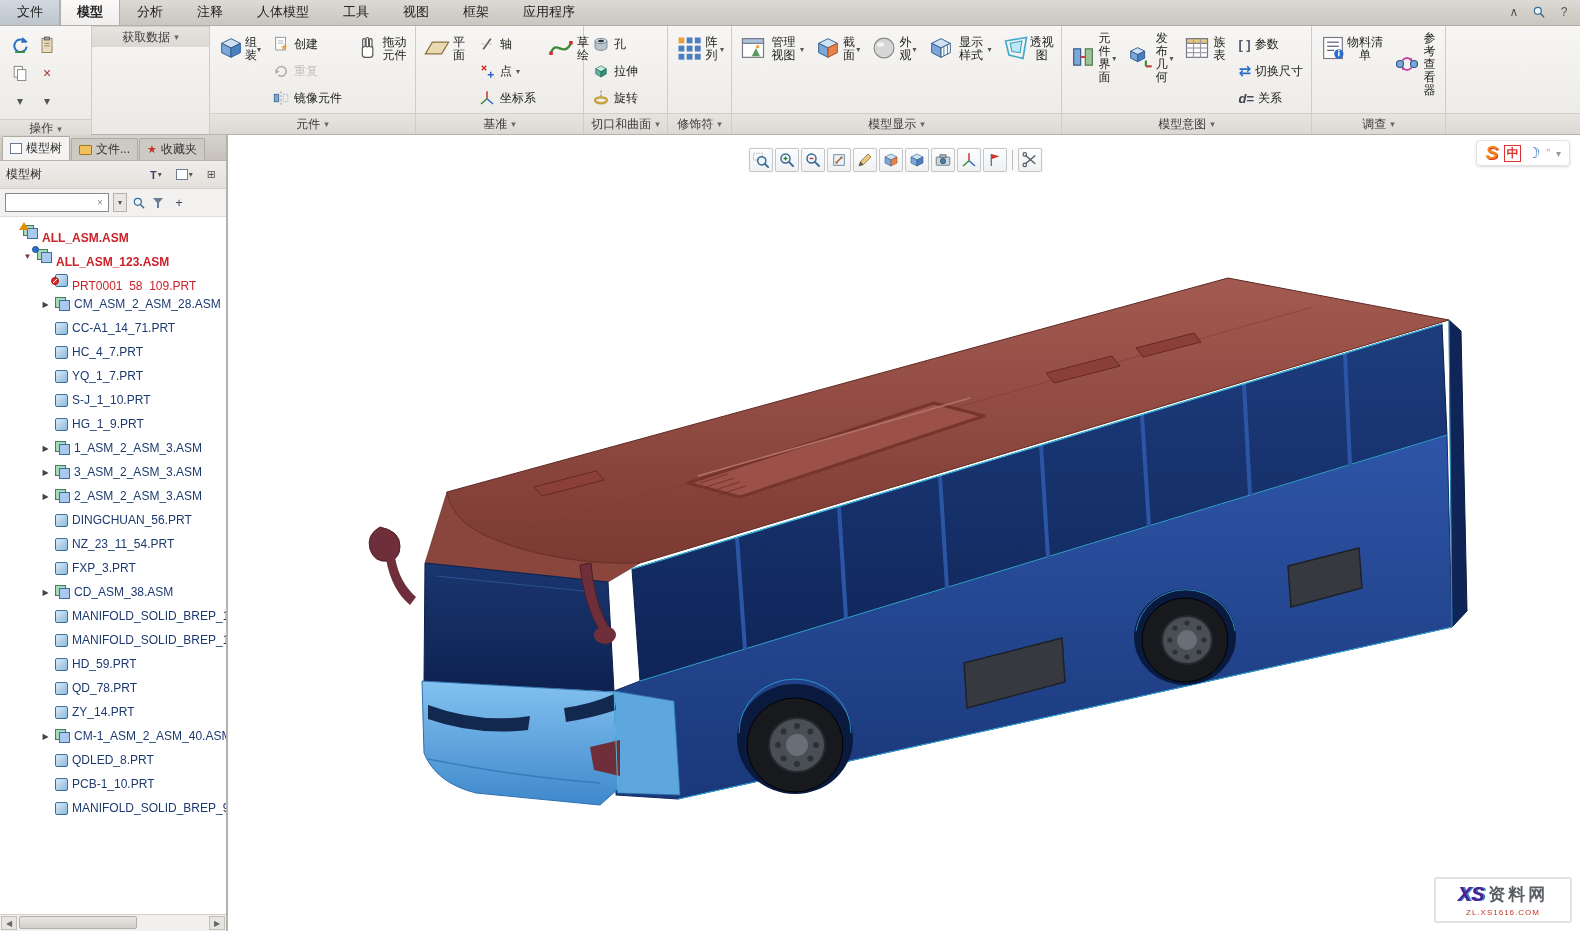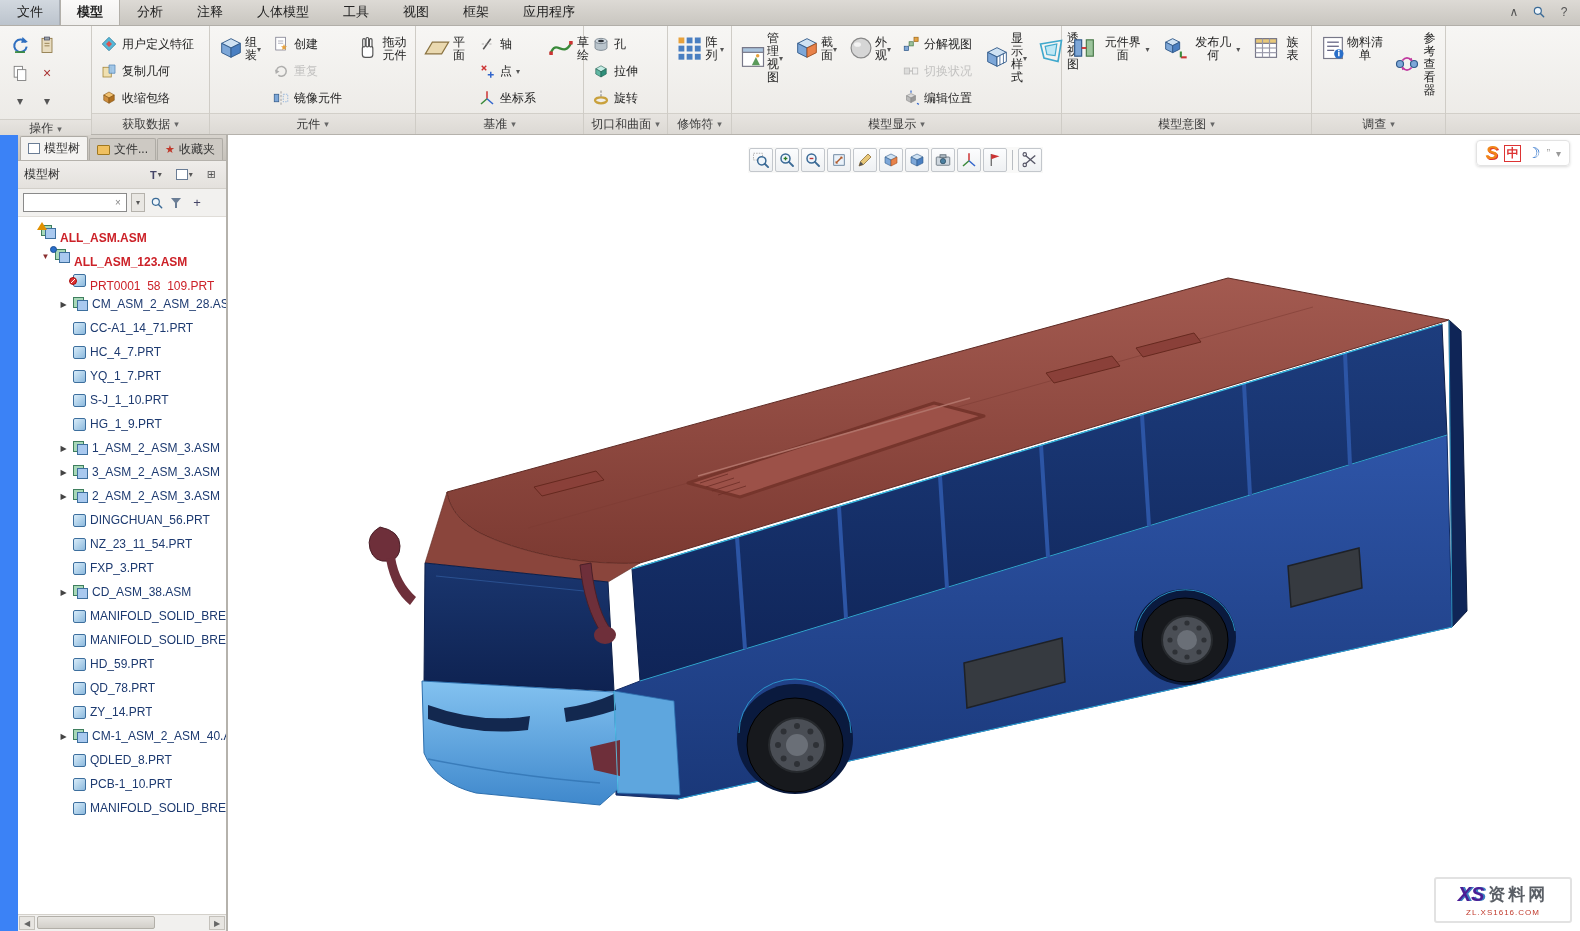--- a/index.html
+++ b/index.html
@@ -35,21 +35,21 @@
   .disabled { color:#9b9b98 !important; filter:grayscale(1) opacity(.55); }
   .minigrid { display:grid; grid-template-columns:26px 26px; grid-auto-rows:27px; gap:1px; padding:3px 4px; }
   .mbtn { display:flex; align-items:center; justify-content:center; border:1px solid transparent; border-radius:2px; font-size:12px; color:#555; }
   .mbtn .ic { width:20px; height:20px; }
   .icon-params::before { content:"[ ]"; font-weight:bold; color:#556; font-size:13px; }
   .icon-swdim::before { content:"⇄"; color:#2a6fc9; font-size:15px; font-weight:bold; }
   .icon-rel::before { content:"d="; color:#445; font-size:13px; font-weight:bold; font-style:italic; }
 
   
   .main { flex:1; display:flex; height:796px; }
-  .lpanel { width:228px; background:#3b82f6; border-right:2px solid #b5b2ac; display:flex; flex-direction:column;padding-left:18px; }
+  .lpanel { width:228px; background:#3b82f6; border-right:2px solid #b5b2ac; display:flex; flex-direction:column; }
   .ptabs { height:26px; background:linear-gradient(#d6d2cc,#c6c2bb); display:flex; align-items:flex-end; padding-left:2px; gap:1px; border-bottom:1px solid #b5b2ac; }
   .ptab { height:22px; padding:2px 7px; display:flex; align-items:center; gap:4px; font-size:12px; color:#333; background:#cdc9c3; border:1px solid #aeaba5; border-bottom:none; border-radius:2px 2px 0 0; white-space:nowrap; }
   .ptab.active { background:#f4f3f1; height:24px; }
   .ph { height:28px; background:linear-gradient(#efedea,#e4e1dd); border-bottom:1px solid #d2cfc9; display:flex; align-items:center; padding:0 6px; gap:6px; }
   .ph .title { font-size:12px; color:#333; margin-right:auto; }
   .phbtn { display:flex; align-items:center; gap:1px; color:#555; font-size:11px; padding:2px 3px; border:1px solid transparent; border-radius:2px; }
   .phbtn .dd { font-size:8px; }
   .listicon { width:12px; height:11px; background:linear-gradient(#fff,#fff) padding-box,
      repeating-linear-gradient(#6a7d95 0 2px, transparent 2px 4px); border:1px solid #6a7d95; }
   .psearch { height:28px; display:flex; align-items:center; padding:0 5px; gap:4px; background:#f2f1ef; border-bottom:1px solid #e0ddd8; }
@@ -385,42 +385,20 @@
           <div class="mbtn">▾</div>
           <div class="mbtn">▾</div>
         </div>
       </div>
       <div class="grp-foot">
           <span>操作</span>
         </div>
     </div>
 
     <div class="grp" style="width:118px">
-      <div class="grp-body">
-        <div class="vcol">
-          <div class="sbtn">
-              <svg class="ic">
-                <use href="#sUdf"></use>
-              </svg>
-              <span>用户定义特征</span>
-            </div>
-          <div class="sbtn">
-              <svg class="ic">
-                <use href="#sCopyGeom"></use>
-              </svg>
-              <span>复制几何</span>
-            </div>
-          <div class="sbtn">
-              <svg class="ic">
-                <use href="#sShrink"></use>
-              </svg>
-              <span>收缩包络</span>
-            </div>
-        </div>
-      </div>
       <div class="grp-foot">
           <span>获取数据</span>
         </div>
     </div>
 
     <div class="grp" style="width:206px">
       <div class="grp-body">
         <div class="bbtn">
           <span class="bicon">
               <svg class="ic">
@@ -576,90 +554,84 @@
         </div>
         <div class="bbtn">
           <span class="bicon">
               <svg class="ic">
                 <use href="#sSphere"></use>
               </svg>
             </span>
           <span>外观</span>
             <span class="dd">▾</span>
         </div>
+        <div class="bbtn">
+          <span class="bicon">
+              <svg class="ic">
+                <use href="#sDispStyle"></use>
+              </svg>
+            </span>
+          <span>显示样式</span>
+            <span class="dd">▾</span>
+        </div>
+        <div class="bbtn">
+          <span class="bicon">
+              <svg class="ic">
+                <use href="#sCubePersp"></use>
+              </svg>
+            </span>
+          <span>透视图</span>
+        </div>
+      </div>
+      <div class="grp-foot">
+          <span>模型显示</span>
+        </div>
+    </div>
+
+    <div class="grp" style="width:250px">
+      <div class="grp-body">
+        <div class="bbtn">
+          <span class="bicon">
+              <svg class="ic">
+                <use href="#sInterface"></use>
+              </svg>
+            </span>
+          <span>元件界面</span>
+            <span class="dd">▾</span>
+        </div>
+        <div class="bbtn">
+          <span class="bicon">
+              <svg class="ic">
+                <use href="#sPublish"></use>
+              </svg>
+            </span>
+          <span>发布几何</span>
+            <span class="dd">▾</span>
+        </div>
+        <div class="bbtn">
+          <span class="bicon">
+              <svg class="ic">
+                <use href="#sFamTable"></use>
+              </svg>
+            </span>
+          <span>族表</span>
+        </div>
         <div class="vcol">
           <div class="sbtn">
-              <svg class="ic">
-                <use href="#sExplode"></use>
-              </svg>
-              <span>分解视图</span>
-            </div>
-          <div class="sbtn disabled">
-              <svg class="ic">
-                <use href="#sToggle"></use>
-              </svg>
-              <span>切换状况</span>
+              <span class="icon-params"></span>
+              <span>参数</span>
             </div>
           <div class="sbtn">
-              <svg class="ic">
-                <use href="#sEditPos"></use>
-              </svg>
-              <span>编辑位置</span>
-            </div>
-        </div>
-        <div class="bbtn">
-          <span class="bicon">
-              <svg class="ic">
-                <use href="#sDispStyle"></use>
-              </svg>
-            </span>
-          <span>显示样式</span>
-            <span class="dd">▾</span>
-        </div>
-        <div class="bbtn">
-          <span class="bicon">
-              <svg class="ic">
-                <use href="#sCubePersp"></use>
-              </svg>
-            </span>
-          <span>透视图</span>
-        </div>
-      </div>
-      <div class="grp-foot">
-          <span>模型显示</span>
-        </div>
-    </div>
-
-    <div class="grp" style="width:250px">
-      <div class="grp-body">
-        <div class="bbtn">
-          <span class="bicon">
-              <svg class="ic">
-                <use href="#sInterface"></use>
-              </svg>
-            </span>
-          <span>元件界面</span>
-            <span class="dd">▾</span>
-        </div>
-        <div class="bbtn">
-          <span class="bicon">
-              <svg class="ic">
-                <use href="#sPublish"></use>
-              </svg>
-            </span>
-          <span>发布几何</span>
-            <span class="dd">▾</span>
-        </div>
-        <div class="bbtn">
-          <span class="bicon">
-              <svg class="ic">
-                <use href="#sFamTable"></use>
-              </svg>
-            </span>
-          <span>族表</span>
+              <span class="icon-swdim"></span>
+              <span>切换尺寸</span>
+            </div>
+          <div class="sbtn">
+              <span class="icon-rel"></span>
+              <span>关系</span>
+            </div>
         </div>
       </div>
       <div class="grp-foot">
           <span>模型意图</span>
         </div>
     </div>
 
     <div class="grp" style="width:134px">
       <div class="grp-body">
         <div class="bbtn">

